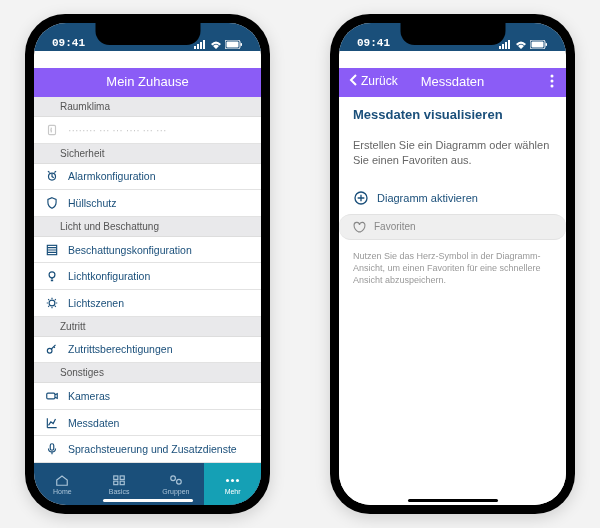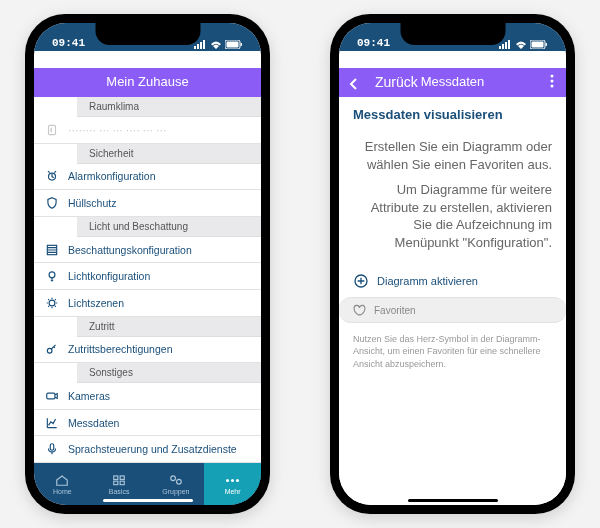--- a/index.html
+++ b/index.html
@@ -47,36 +47,35 @@
     background: #8b5cf6;
     color: #fff;
     text-align: center;
     font-size: 13px;
     padding: 6px 0 8px;
     position: relative;
     margin-top: 17px;
   }
   .header .back {
     position: absolute; left: 10px; top: 6px;
-    font-size: 14px; display: flex; align-items: flex-end; gap: 18px;
+    font-size: 12px; display: flex; align-items: flex-start; gap: 4px;
   }
   .header .more {
     position: absolute; right: 12px; top: 6px; font-size: 14px;
   }
   .content {
     flex: 1; overflow: hidden; background: #fff;
     display: flex; flex-direction: column;
     font-size: 11px;
   }
   .section-header {
     background: #e9e9eb;
     color: #555; font-size: 10px;
-    padding: 4px 12px;
+    padding: 4px 26px;
     border-bottom: 1px solid #ddd;
-    margin-left: 43px;
   }
   .row {
     display: flex; align-items: center;
     padding: 6px 10px;
     border-bottom: 1px solid #e2e2e2;
     gap: 8px;
     min-height: 26px;
   }
   .row .icon {
     width: 16px; height: 16px;
@@ -107,21 +106,21 @@
     transform: translateX(-50%);
     width: 90px; height: 3px;
     border-radius: 2px;
   }
   .hi-light { background: #fff; }
   .hi-dark { background: #000; }
 
   
   .title-block { padding: 10px 14px 6px; }
   .title-block h3 { color: #1a4f7a; font-size: 13px; font-weight: 600; margin-bottom: 16px; }
-  .title-block p { color: #666; font-size: 13px; line-height: 1.35; margin-bottom: 8px; text-align: right; }
+  .title-block p { color: #666; font-size: 11px; line-height: 1.35; margin-bottom: 8px; }
   .action-row {
     display: flex; align-items: center; gap: 8px;
     padding: 8px 14px;
     color: #1a4f7a; font-size: 11px; font-weight: 500;
   }
   .fav-header {
     background: #efefef; padding: 6px 14px;
     display: flex; align-items: center; gap: 8px;
     color: #888; font-size: 10px;
     border-top: 1px solid #e2e2e2;
@@ -339,21 +338,20 @@
             <circle cx="2" cy="2" r="1.5" fill="#fff"></circle>
             <circle cx="2" cy="7" r="1.5" fill="#fff"></circle>
             <circle cx="2" cy="12" r="1.5" fill="#fff"></circle>
           </svg>
       </div>
     </div>
     <div class="content">
       <div class="title-block">
         <h3>Messdaten visualisieren</h3>
         <p>Erstellen Sie ein Diagramm oder wählen Sie einen Favoriten aus.</p>
-        <p>Um Diagramme für weitere Attribute zu erstellen, aktivieren Sie die Aufzeichnung im Menüpunkt "Konfiguration".</p>
       </div>
       <div class="action-row">
         <svg width="16" height="16" viewBox="0 0 24 24" stroke="#1a4f7a" fill="none" stroke-width="2">
             <circle cx="12" cy="12" r="9"></circle>
             <path d="M12 7v10M7 12h10"></path>
           </svg>
         <span>Diagramm aktivieren</span>
       </div>
       <div class="fav-header">
         <svg width="13" height="12" viewBox="0 0 24 22" stroke="#888" fill="none" stroke-width="2">

